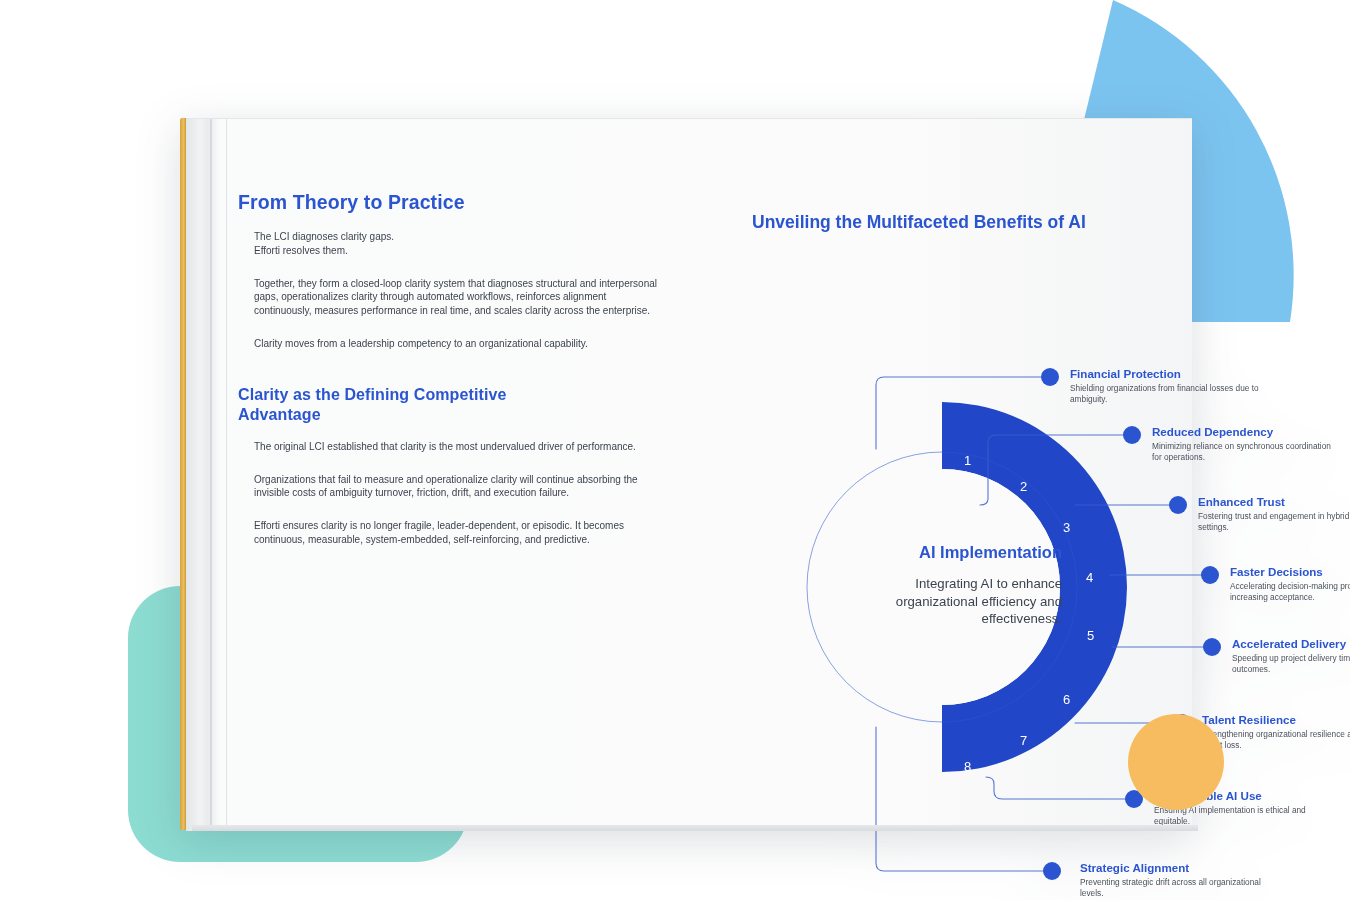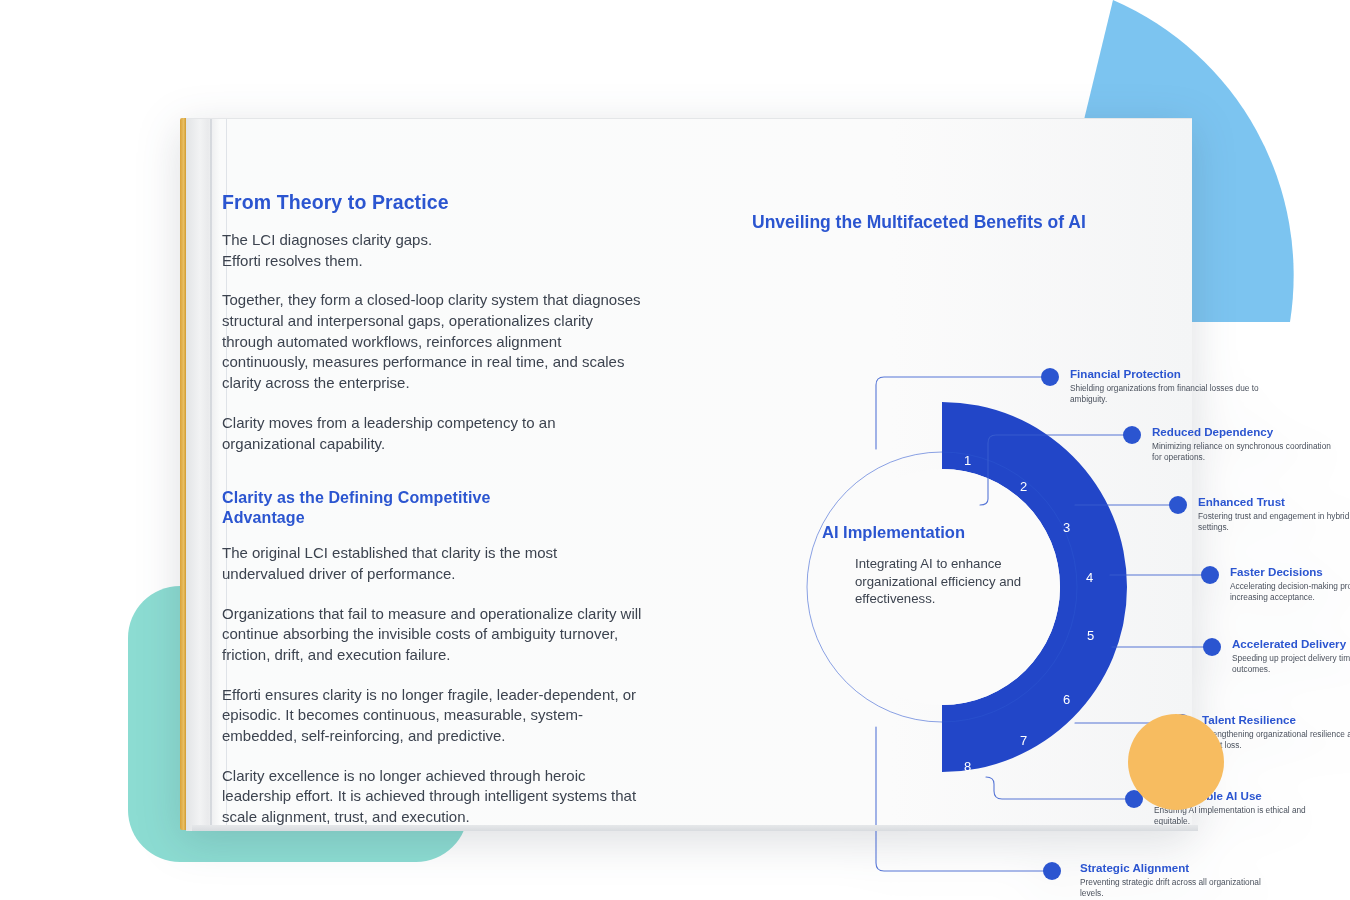--- a/index.html
+++ b/index.html
@@ -30,35 +30,35 @@
     border-top:1px solid #e4e6e8;}
   #page-grain{position:absolute;inset:0;opacity:.5;
     background-image:radial-gradient(rgba(120,130,145,.10) .6px,transparent .7px);
     background-size:4px 4px;pointer-events:none;}
   #gutter-a{position:absolute;left:24px;top:0;width:2px;height:712px;background:rgba(170,178,188,.35);}
   #gutter-b{position:absolute;left:40px;top:0;width:1px;height:712px;background:rgba(190,198,208,.45);}
   #page-bottom-edge{position:absolute;left:6px;top:706px;width:1006px;height:6px;
     background:linear-gradient(to bottom,#e6e8ea,#d8dbdf);}
 
   
-  #left-col{position:absolute;left:36px;top:72px;width:420px;}
+  #left-col{position:absolute;left:52px;top:72px;width:420px;}
   .h-blue{color:#2b55d0;font-weight:bold;letter-spacing:.1px;}
   #h-theory{font-size:19.5px;margin:0 0 16px 0;}
   #sub-theory{font-size:12.5px;font-style:italic;color:#3b4250;margin:0 0 22px 0;}
-  .body-p{font-size:15px;line-height:1.38;color:#3c434f;margin:0 0 19px 0;}
+  .body-p{font-size:10px;line-height:1.38;color:#3c434f;margin:0 0 19px 16px;}
   #h-clarity{font-size:16px;line-height:1.25;margin:34px 0 15px 0;width:330px;}
 
   
   #diagram{position:absolute;left:566px;top:68px;width:430px;height:620px;}
   #diag-title{position:absolute;left:0px;top:25px;font-size:17.5px;font-weight:bold;
     color:#2b55d0;white-space:nowrap;}
   #diag-svg{position:absolute;left:-10px;top:0;width:450px;height:620px;overflow:visible;}
 
   
-  #center-label{position:absolute;left:70px;top:336px;width:240px;text-align:left;}
+  #center-label{position:absolute;left:70px;top:356px;width:240px;text-align:right;}
   #center-title{font-size:16.5px;font-weight:bold;color:#2b55d0;margin-bottom:13px;}
   #center-desc{font-size:13.2px;line-height:1.34;color:#3c434f;margin-left:33px;}
 
   
   .arc-num{position:absolute;color:#ffffff;font-size:13px;}
 
   
   .benefit{position:absolute;width:190px;}
   .b-title{font-size:11.6px;font-weight:bold;color:#2b55d0;margin:0 0 2px 0;line-height:1.2;}
   .b-desc{font-size:8.3px;line-height:1.33;color:#4a515d;margin:0;}
@@ -86,21 +86,20 @@
 
         <p class="body-p" id="p1a">The LCI diagnoses clarity gaps.<br>Efforti resolves them.</p>
         <p class="body-p">Together, they form a closed-loop clarity system that diagnoses structural and interpersonal gaps, operationalizes clarity through automated workflows, reinforces alignment continuously, measures performance in real time, and scales clarity across the enterprise.</p>
         <p class="body-p">Clarity moves from a leadership competency to an organizational capability.</p>
 
         <div class="h-blue" id="h-clarity">Clarity as the Defining Competitive Advantage</div>
 
         <p class="body-p">The original LCI established that clarity is the most undervalued driver of performance.</p>
         <p class="body-p">Organizations that fail to measure and operationalize clarity will continue absorbing the invisible costs of ambiguity turnover, friction, drift, and execution failure.</p>
         <p class="body-p">Efforti ensures clarity is no longer fragile, leader-dependent, or episodic. It becomes continuous, measurable, system-embedded, self-reinforcing, and predictive.</p>
-        <p class="body-p">Clarity excellence is no longer achieved through heroic leadership effort. It is achieved through intelligent systems that scale alignment, trust, and execution.</p>
       </div>
 
       <div id="diagram">
 
         <div id="diag-title">Unveiling the Multifaceted Benefits of AI</div>
 
         <svg id="diag-svg" viewBox="0 0 450 620" xmlns="http://www.w3.org/2000/svg">
 
           <path d="M 200 215
                    A 185 185 0 0 1 200 585

